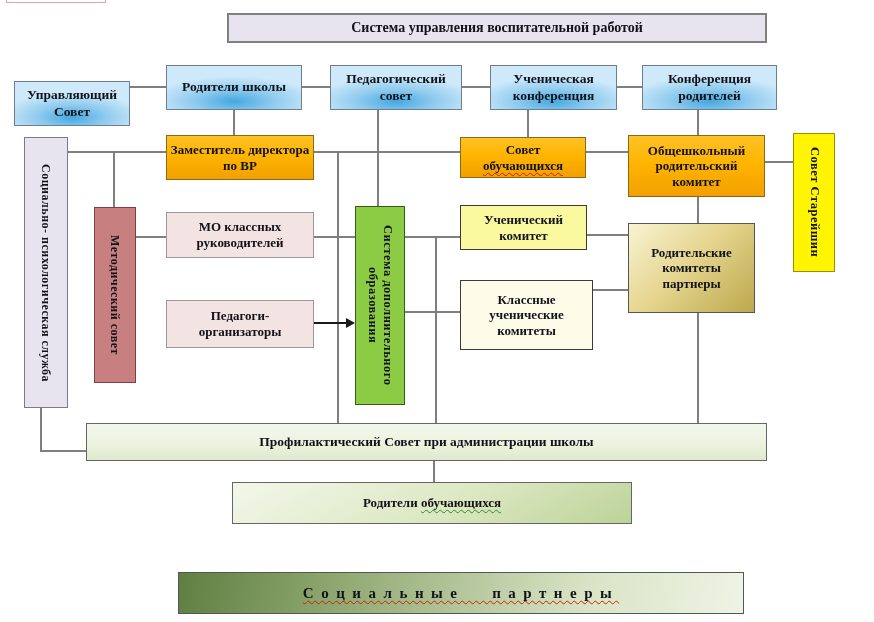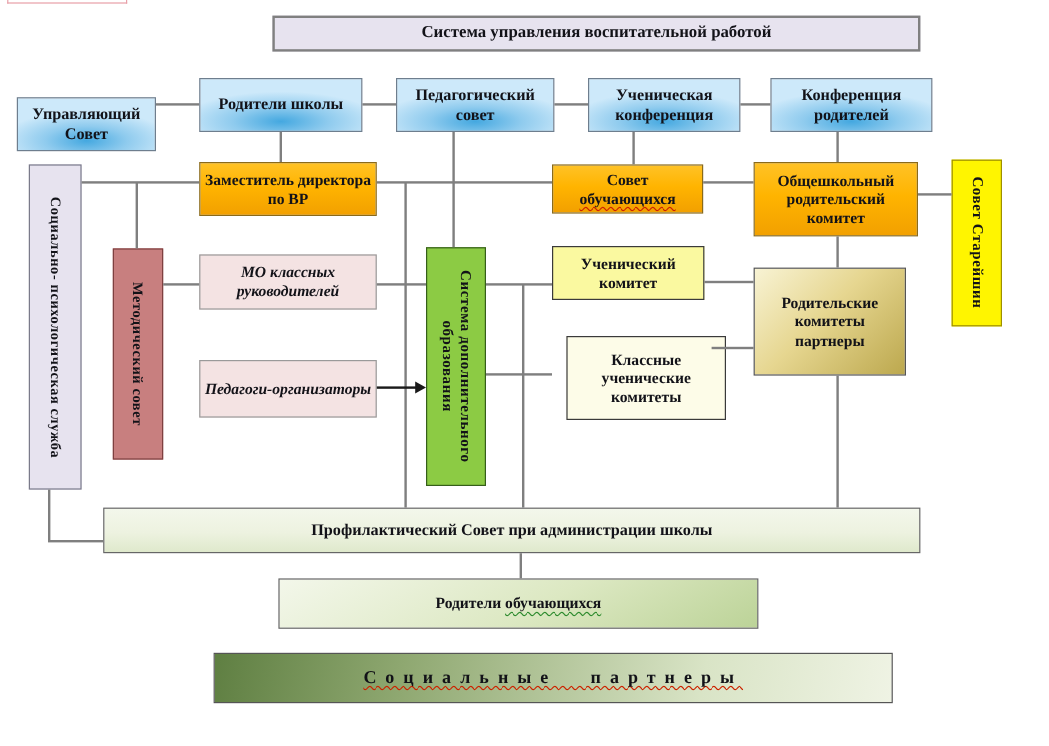--- a/index.html
+++ b/index.html
@@ -15,25 +15,25 @@
   .blue{
     background:radial-gradient(62% 58% at 50% 82%, var(--blue-deep) 0%, #8FCBEE 48%, var(--blue-light) 100%);
     border:1.5px solid #6E7E8E;font-size:13.5px;
   }
   .orange{
     background:linear-gradient(180deg,#FFC226 0%, var(--orange) 45%, var(--orange-deep) 100%);
     border:1.4px solid #8A6A1A;
   }
   .lavender{background:var(--lavender);border:1.5px solid #7A7A8A;}
   .rose{background:var(--rose);border:1.5px solid #7E4040;}
-  .pink{background:var(--pink-light);border:1.3px solid #9A9A9A;font-style:italic;}
+  .pink{background:var(--pink-light);border:1.3px solid #9A9A9A;}
   .green-v{background:var(--green);border:1.5px solid #355E1A;}
   .yellow-v{background:var(--yellow);border:1.5px solid #9E8F00;}
   .ylight{background:var(--yellow-light);border:1.3px solid #3A3A3A;}
-  .ypale{background:var(--yellow-pale);border:1.3px solid #3A3A3A;margin-left:12px;}
+  .ypale{background:var(--yellow-pale);border:1.3px solid #3A3A3A;}
   .gold{background:linear-gradient(135deg,var(--gold-light) 0%,#E6D690 45%,var(--gold) 100%);border:1.3px solid #555;}
   .prof{background:linear-gradient(180deg,#F3F7EB 0%,var(--green-pale) 55%,#DFE9CC 100%);border:1.4px solid #666;font-size:13.5px;}
   .rodit{background:linear-gradient(150deg,#F3F7EA 0%,#DCE8C2 55%,var(--green-mid) 100%);border:1.4px solid #666;}
   .socpart{
     background:linear-gradient(100deg,var(--green-dark) 0%,#8FA871 28%,#D9E4C6 72%,#EFF3E4 100%);
     border:1.4px solid #555;font-size:15px;letter-spacing:0.5em;word-spacing:1.1em;
   }
   .vtext{writing-mode:vertical-rl;text-orientation:mixed;font-size:12px;letter-spacing:0.5px;}
   .vtext.big{font-size:12.5px;}
   .ln{position:absolute;background:var(--line-gray);}
@@ -78,21 +78,21 @@
   <div class="box pink" style="left:166px;top:300px;width:148px;height:48px">Педагоги-организаторы</div>
 
   <div class="box ylight" style="left:460px;top:205px;width:127px;height:45px">Ученический комитет</div>
   <div class="box ypale" style="left:460px;top:280px;width:133px;height:70px">Классные ученические комитеты</div>
   <div class="box gold" style="left:628px;top:223px;width:127px;height:90px">Родительские комитеты партнеры</div>
 
   <div class="box prof" style="left:86px;top:423px;width:681px;height:38px">Профилактический  Совет при администрации школы</div>
   <div class="box rodit" style="left:232px;top:482px;width:400px;height:42px">
     <span><span>Родители</span> <span class="wavy-green">обучающихся</span></span>
   </div>
-  <div class="box socpart wavy-red" style="left:178px;top:544px;width:566px;height:42px">Социальные  партнеры</div>
+  <div class="box socpart wavy-red" style="left:178px;top:572px;width:566px;height:42px">Социальные  партнеры</div>
 
   <div class="ln" style="left:130px;top:86px;width:36px;height:1.5px"></div>
   <div class="ln" style="left:302px;top:86px;width:28px;height:1.5px"></div>
   <div class="ln" style="left:462px;top:86px;width:28px;height:1.5px"></div>
   <div class="ln" style="left:617px;top:86px;width:25px;height:1.5px"></div>
 
   <div class="ln" style="left:233px;top:110px;width:1.5px;height:25px"></div>
   <div class="ln" style="left:377px;top:110px;width:1.5px;height:96px"></div>
   <div class="ln" style="left:527px;top:110px;width:1.5px;height:27px"></div>
   <div class="ln" style="left:697px;top:110px;width:1.5px;height:25px"></div>

